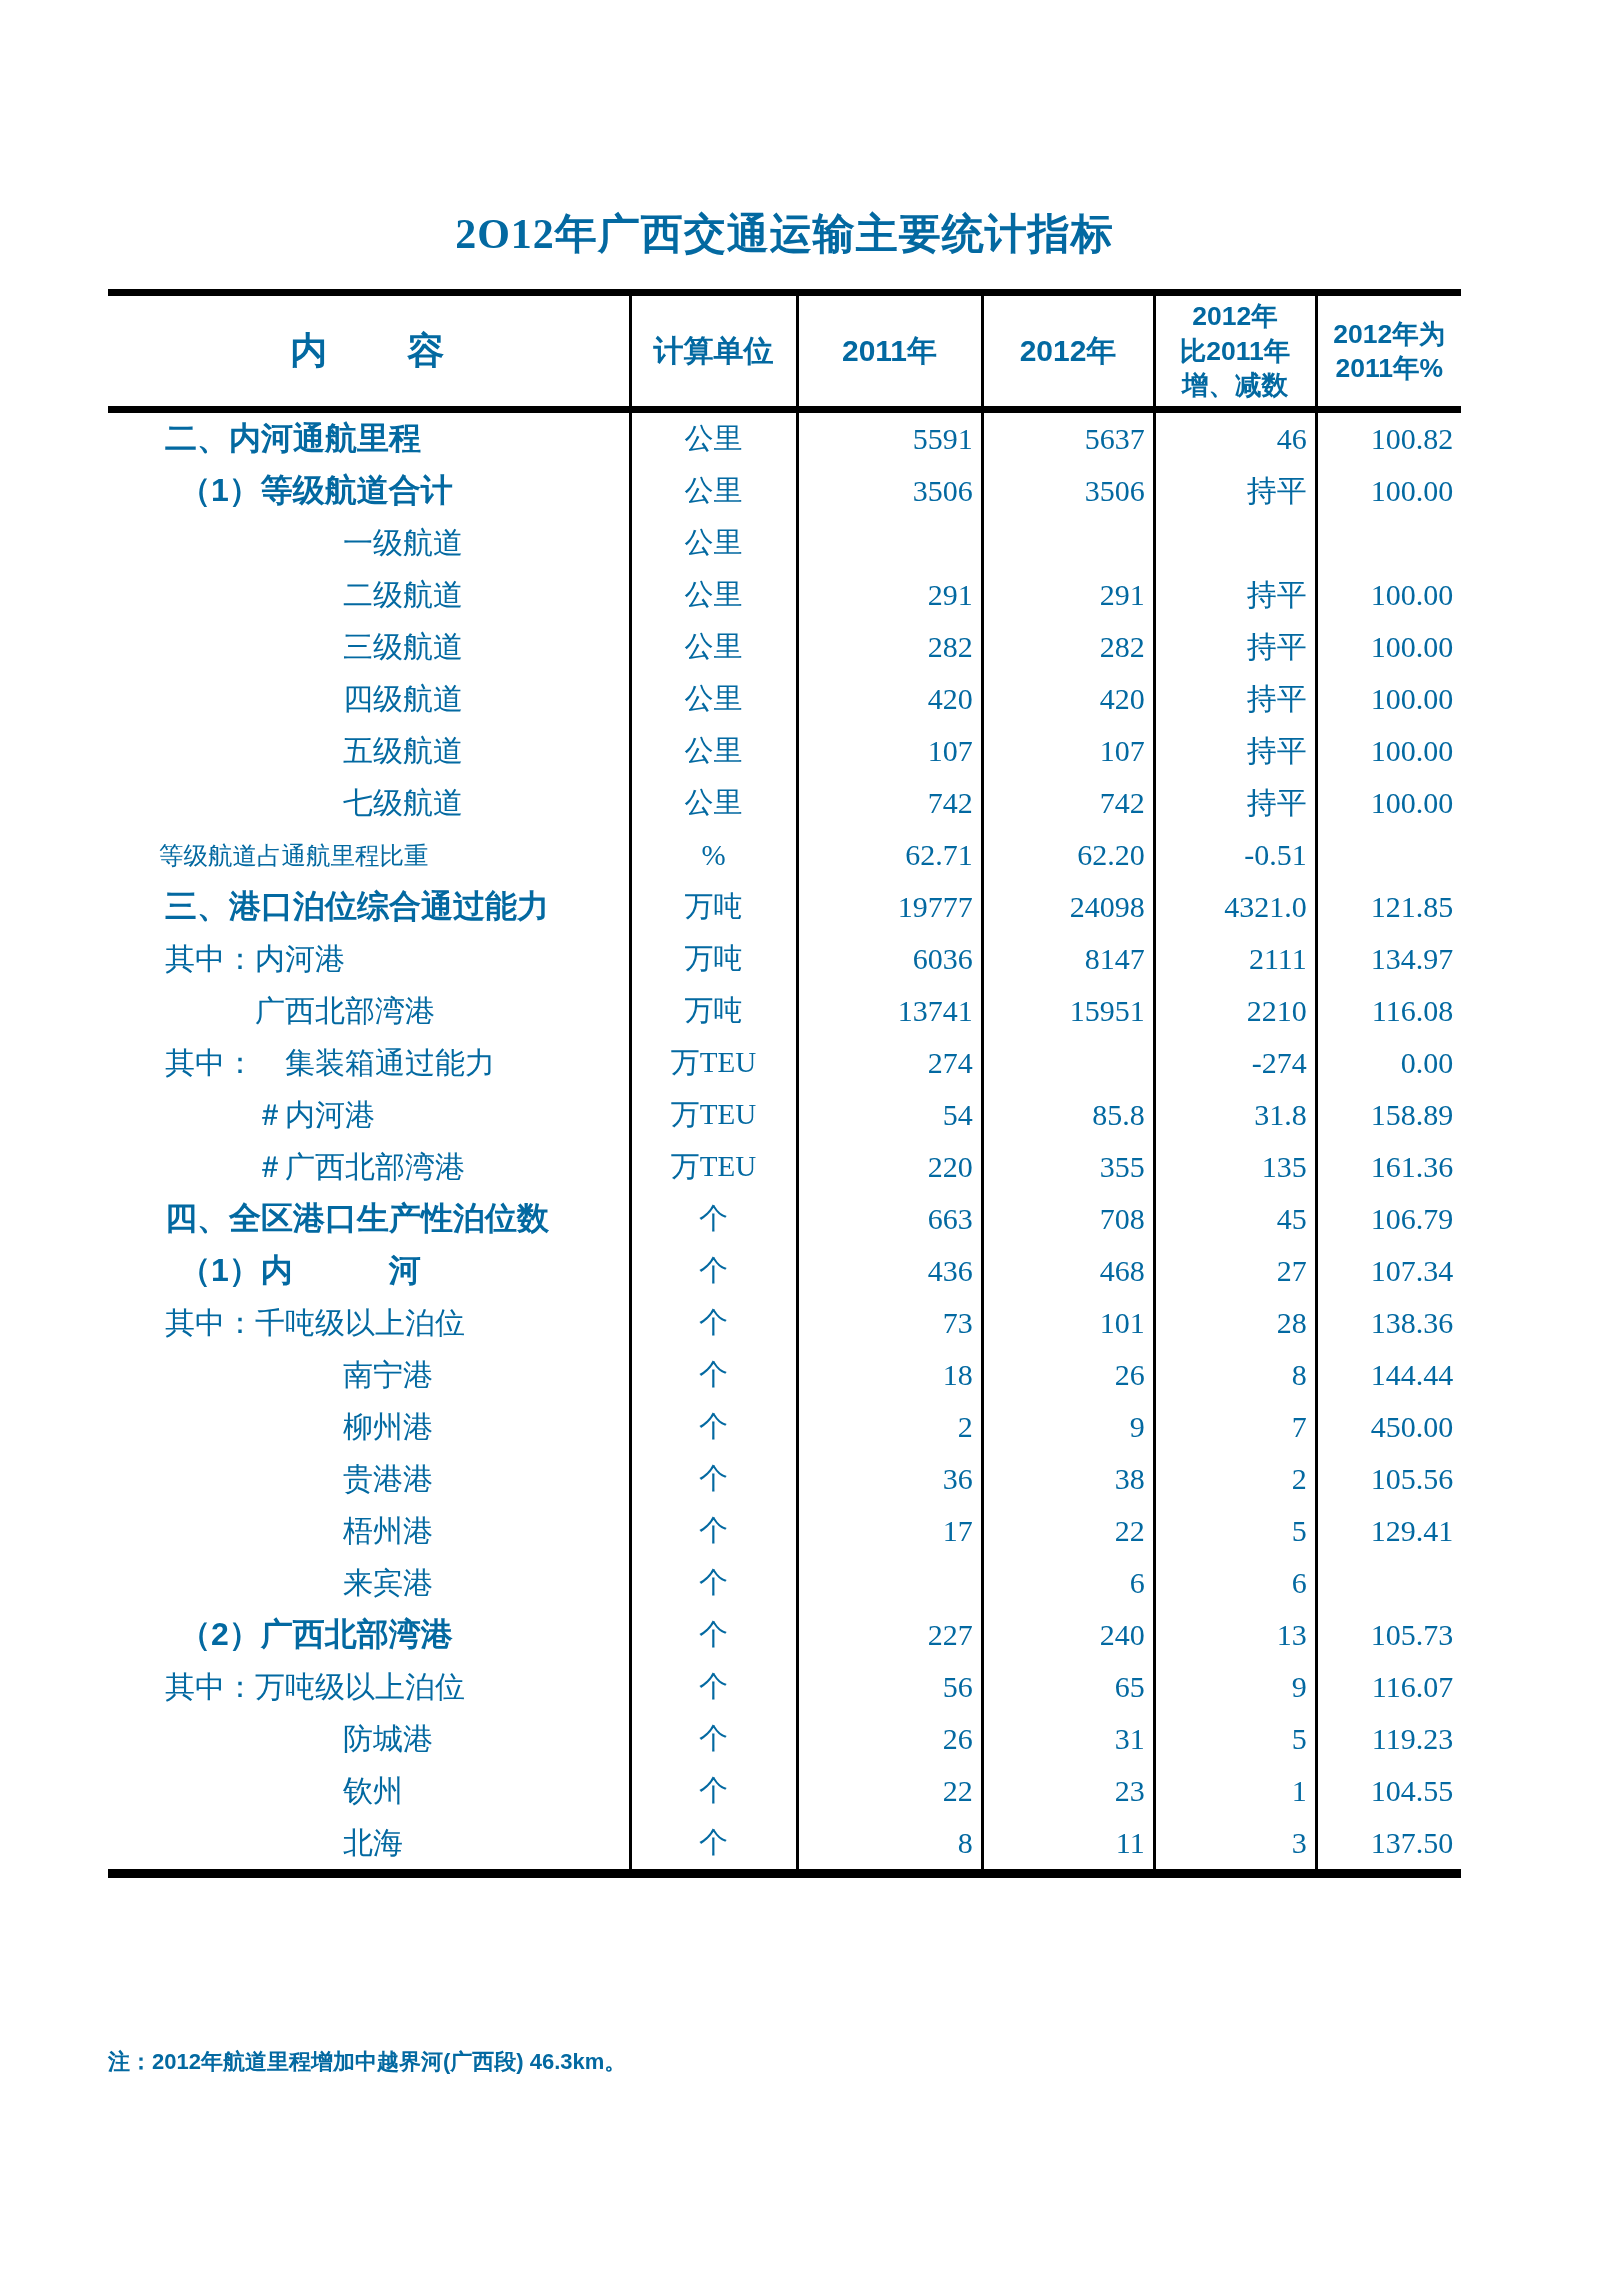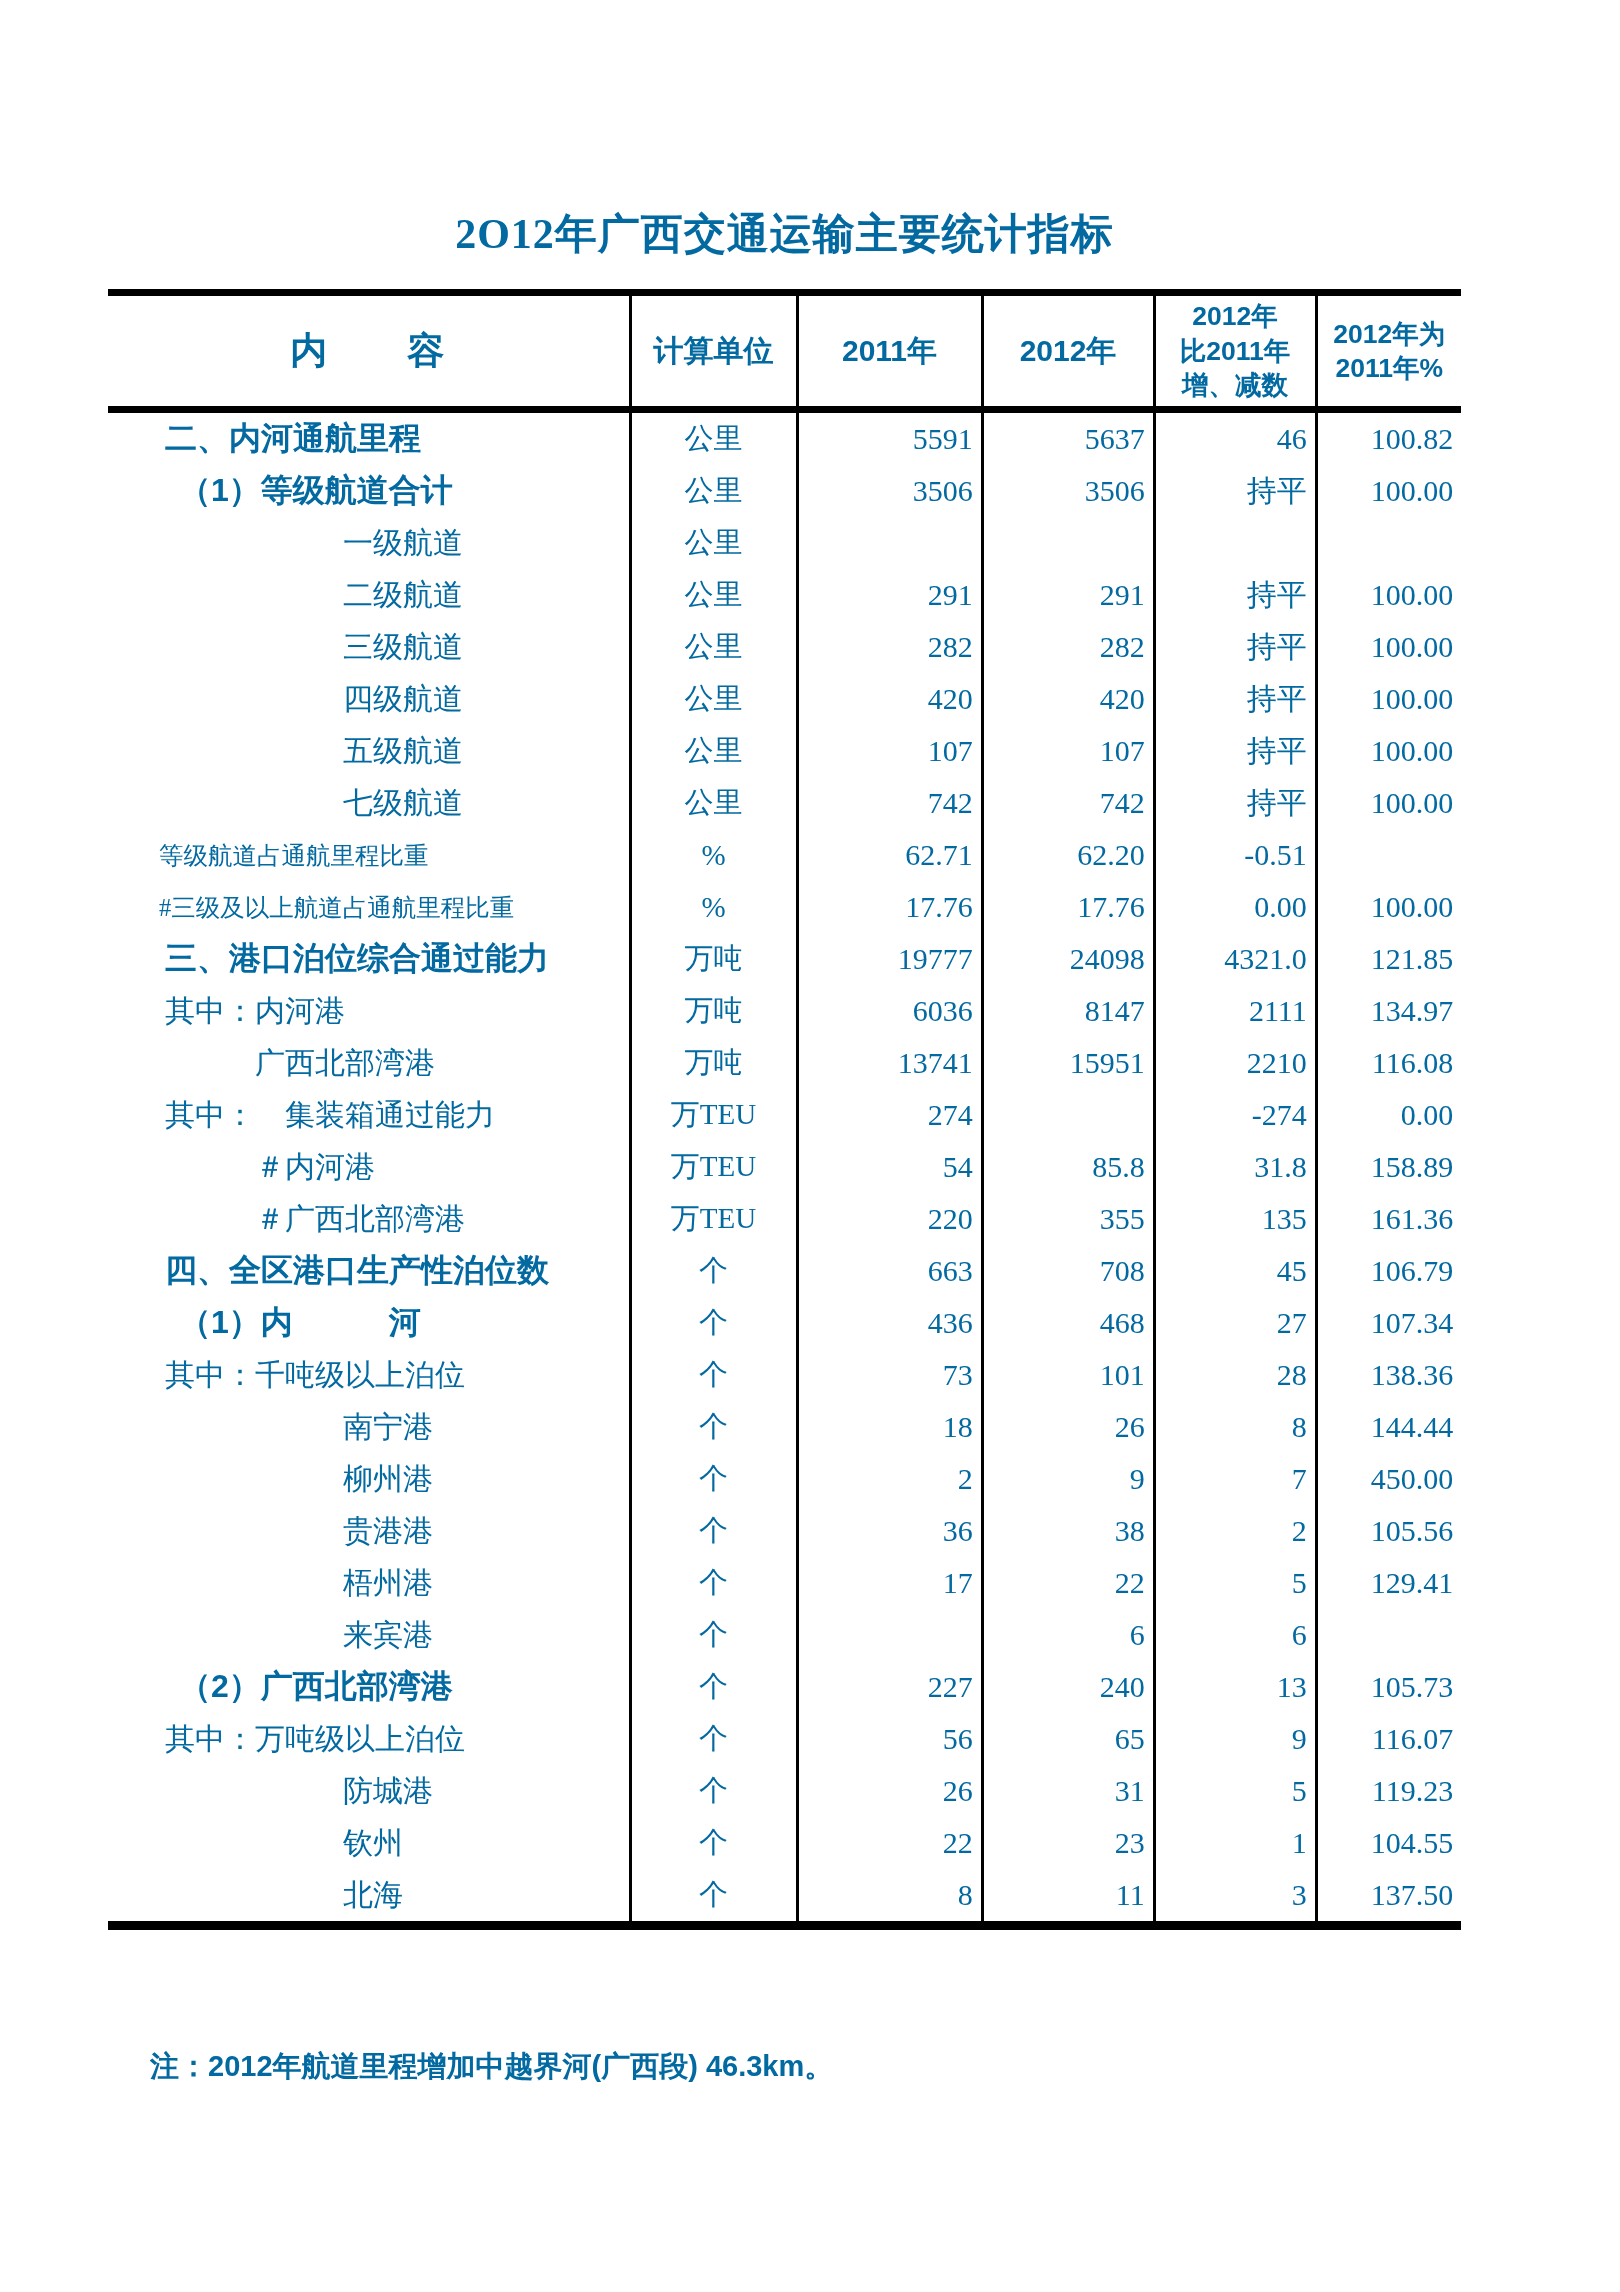--- a/index.html
+++ b/index.html
@@ -39,23 +39,22 @@
   td.num { text-align:right; padding-right:7.8px; }
   
   .lbl-section    { font-family:"Liberation Sans", sans-serif; font-weight:bold; font-size:32px; padding-left:57px; }
   .lbl-subsection { font-family:"Liberation Sans", sans-serif; font-weight:bold; font-size:32px; padding-left:71px;margin-top:14px; }
   .lbl-qizhong    { font-family:"Liberation Serif", serif; font-size:30px; padding-left:57px; }
   .lbl-item       { font-family:"Liberation Serif", serif; font-size:30px; padding-left:235px; }
   .lbl-hash       { font-family:"Liberation Serif", serif; font-size:30px; padding-left:147px; }
   .lbl-small      { font-family:"Liberation Serif", serif; font-size:24.5px; padding-left:51px; }
   .doc-note {
     position:absolute; left:108px; top:2047px; width:1353px;
-    font-family:"Liberation Sans", sans-serif; font-weight:bold; font-size:29px;
+    font-family:"Liberation Sans", sans-serif; font-weight:bold; font-size:22px;
     white-space:nowrap;
-    margin-left:42px;
   }
 </style>
 </head>
 <body>
 
 <div class="page">
 
   <div class="doc-title">2O12年广西交通运输主要统计指标</div>
 
   <table class="stat">
@@ -151,28 +150,20 @@
     </tr>
         <tr>
       <td class="vr lbl-small">等级航道占通航里程比重</td>
       <td class="unit-cell vr">%</td>
       <td class="num vr">62.71</td>
       <td class="num vr">62.20</td>
       <td class="num vr">-0.51</td>
       <td class="num"></td>
     </tr>
         <tr>
-      <td class="vr lbl-small">#三级及以上航道占通航里程比重</td>
-      <td class="unit-cell vr">%</td>
-      <td class="num vr">17.76</td>
-      <td class="num vr">17.76</td>
-      <td class="num vr">0.00</td>
-      <td class="num">100.00</td>
-    </tr>
-        <tr>
       <td class="vr lbl-section">三、港口泊位综合通过能力</td>
       <td class="unit-cell vr">万吨</td>
       <td class="num vr">19777</td>
       <td class="num vr">24098</td>
       <td class="num vr">4321.0</td>
       <td class="num">121.85</td>
     </tr>
         <tr>
       <td class="vr lbl-qizhong">其中：内河港</td>
       <td class="unit-cell vr">万吨</td>

